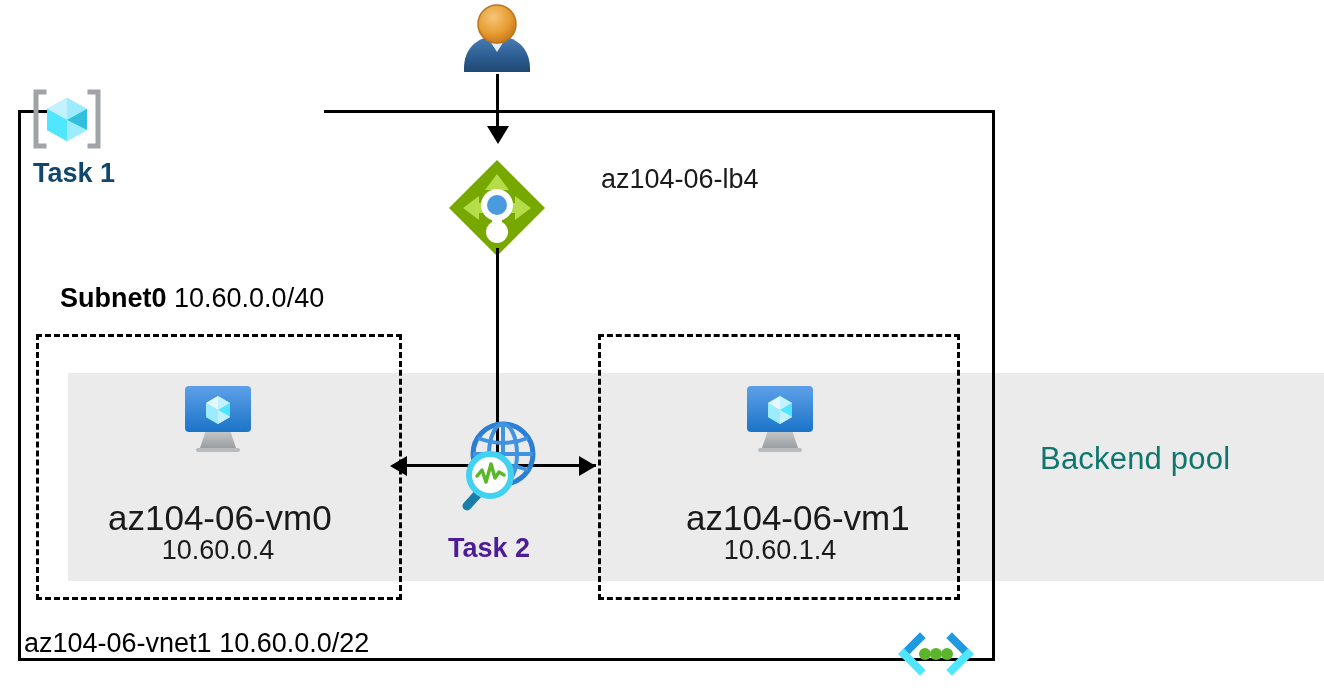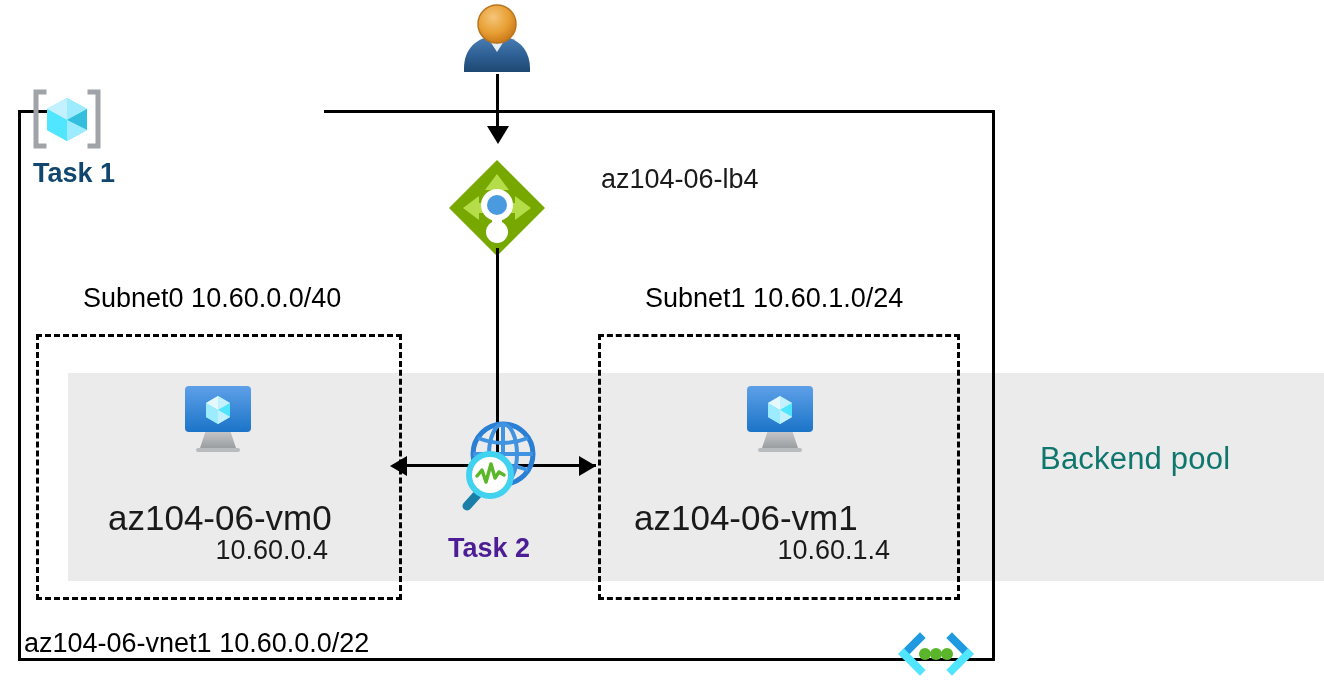--- a/index.html
+++ b/index.html
@@ -83,45 +83,45 @@
     left: 557px; top: 203px; font-size: 27px; color: #1a1a1a; white-space: nowrap;
   }
   .lb-down-line {
     left: 496px; top: 248px; width: 3px; height: 216px; background: #000;
   }
 
   
   .subnet-label {
     font-size: 27px; color: #000; white-space: nowrap;
   }
-  .subnet-label .name { font-weight: normal; margin-left: 23px; }
+  .subnet-label .name { font-weight: bold; }
   .subnet0-label { left: 60px; top: 283px; }
   .subnet1-label { left: 622px; top: 283px; }
 
   
   .subnet-box {
     border: 3px dashed #000;
     background: transparent;
   }
   .subnet0-box { left: 36px; top: 334px; width: 360px; height: 260px; }
   .subnet1-box { left: 598px; top: 334px; width: 356px; height: 260px; }
 
   
   .vm-icon { width: 76px; height: 72px; }
   .vm0-icon { left: 180px; top: 382px; }
   .vm1-icon { left: 742px; top: 382px; }
   .vm-name {
     font-size: 35px; color: #1a1a1a; white-space: nowrap; 
   }
   .vm-ip {
-    font-size: 27px; color: #1a1a1a; white-space: nowrap; text-align: right;
+    font-size: 27px; color: #1a1a1a; white-space: nowrap; text-align: center;
   }
   .vm0-name { left: 108px; top: 498px; width: 220px; }
   .vm0-ip   { left: 108px; top: 535px; width: 220px; }
-  .vm1-name { left: 634px; top: 498px; width: 220px; }
+  .vm1-name { left: 686px; top: 498px; width: 220px; }
   .vm1-ip   { left: 670px; top: 535px; width: 220px; }
 
   
   .h-arrow-line-left {
     left: 400px; top: 464px; width: 100px; height: 3px; background: #000;
   }
   .h-arrow-line-right {
     left: 496px; top: 464px; width: 100px; height: 3px; background: #000;
   }
   .arrow-head-left {
@@ -247,23 +247,20 @@
         <polygon points="26,21 38,28 38,14" fill="#e3f8ff"></polygon>
         <polygon points="38,28 50,21 50,35" fill="#50e6ff"></polygon>
         <polygon points="26,21 26,35 38,42 38,28" fill="#9cebff"></polygon>
         <polygon points="38,28 50,35 38,42" fill="#c3f1ff"></polygon>
       </g>
     </svg>
   </div>
   <div class="abs vm-name vm0-name">az104-06-vm0</div>
   <div class="abs vm-ip vm0-ip">10.60.0.4</div>
 
-  <div class="abs subnet-label subnet1-label">
-    <span class="name">Subnet1</span><span>&nbsp;</span><span>10.60.1.0/24</span>
-  </div>
   <div class="abs subnet-box subnet1-box"></div>
   <div class="abs vm-icon vm1-icon">
     <svg viewBox="0 0 76 72" width="76" height="72">
       <defs>
         <linearGradient id="mon1" x1="0" y1="0" x2="0" y2="1">
           <stop offset="0%" stop-color="#5ea0e8"></stop>
           <stop offset="100%" stop-color="#1b74c8"></stop>
         </linearGradient>
         <linearGradient id="stand1" x1="0" y1="0" x2="0" y2="1">
           <stop offset="0%" stop-color="#c7c9cb"></stop>

